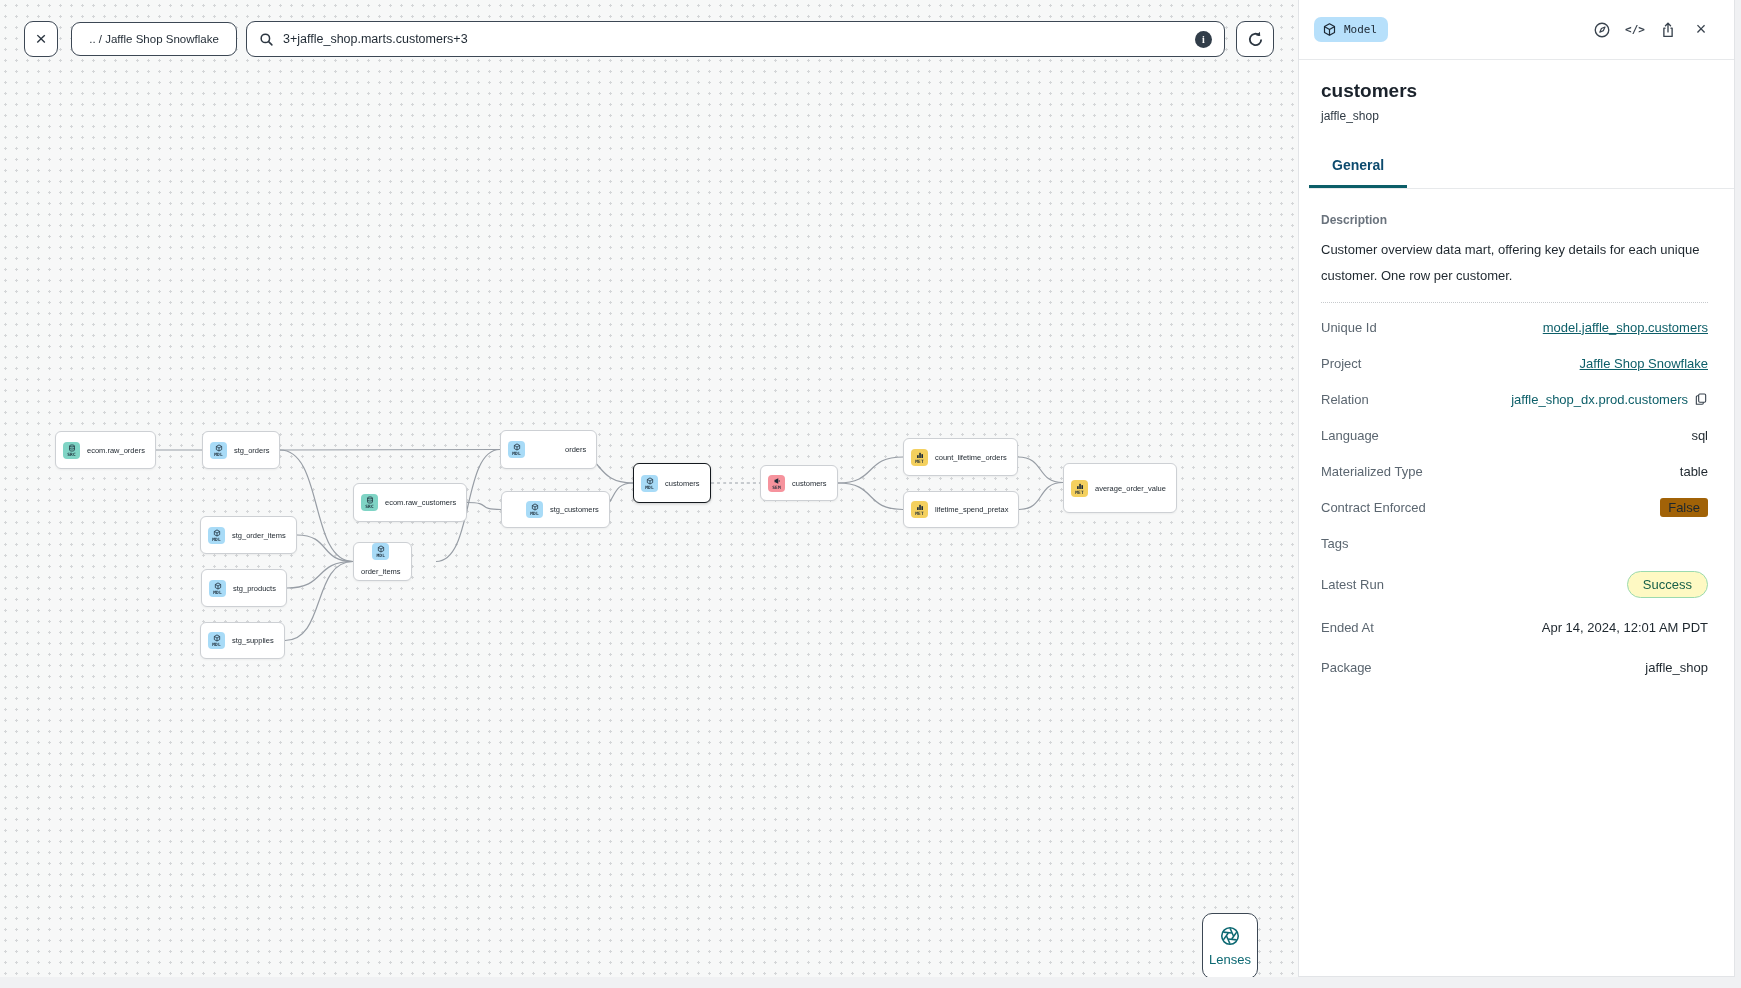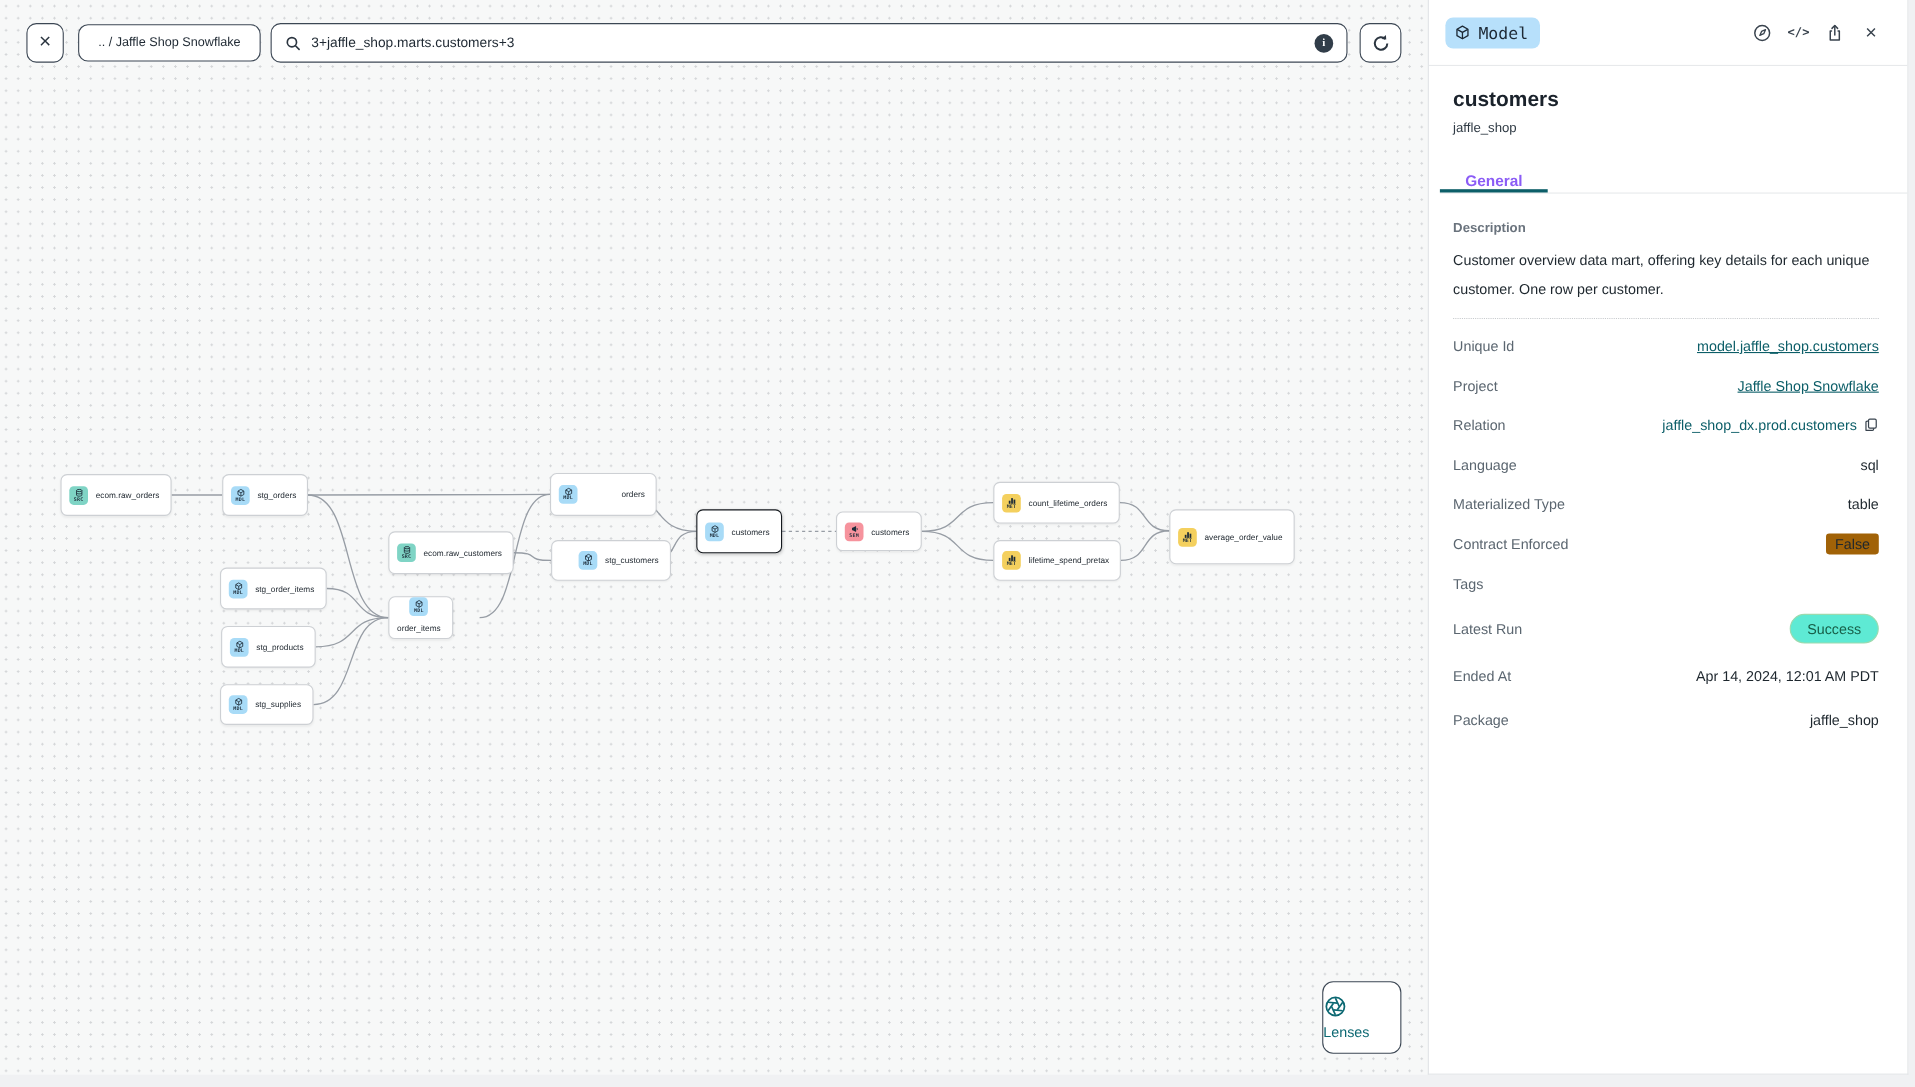--- a/index.html
+++ b/index.html
@@ -35,66 +35,66 @@
     padding:0 10px 0 7px; box-shadow:0 1px 2px rgba(0,0,0,.05);
     font-size:7.5px; color:#232b33; white-space:nowrap; cursor:pointer; }
   .node.selected { border:1.8px solid #14191e; box-shadow:0 1px 3px rgba(0,0,0,.18); }
   .node-icon { width:17px; height:17px; border-radius:4px; display:flex;
     flex-direction:column; align-items:center; justify-content:center; flex:none; }
   .node-icon svg { width:8px; height:8px; display:block; }
   .node-icon .k { font-family:"DejaVu Sans Mono",monospace; font-weight:bold;
     font-size:4.5px; line-height:5px; color:#1c2b38; letter-spacing:.2px; }
 
   
-  #lenses-btn { position:absolute; left:1202px; top:892px; width:72px; height:66px;
+  #lenses-btn { position:absolute; left:1202px; top:913px; width:56px; height:66px;
     background:#fff; border:1.5px solid #3c4754; border-radius:10px; display:flex;
-    flex-direction:column; align-items:flex-start; justify-content:center; gap:5px;
+    flex-direction:column; align-items:center; justify-content:center; gap:5px;
     cursor:pointer; }
   #lenses-btn span { color:#0c6872; font-size:13px; }
 
   
   #panel { position:absolute; left:1298px; top:0; width:437px; height:977px;
     background:#fff; border-left:1px solid #e2e4e7; border-right:1px solid #e2e4e7;
     border-bottom:1px solid #e2e4e7; }
   #panel-header { height:60px; display:flex; align-items:center;
     padding:0 24px 0 15px; border-bottom:1px solid #e7e9eb; }
   #model-badge { display:flex; align-items:center; gap:7px; background:#b7e0fb;
     border-radius:7px; padding:5px 11px 5px 8px;
-    font-family:"DejaVu Sans Mono",monospace; font-size:15px; color:#1d2935; }
+    font-family:"DejaVu Sans Mono",monospace; font-size:11px; color:#1d2935; }
   #header-icons { margin-left:auto; display:flex; align-items:center; gap:15px;
     color:#39434e; }
   #header-icons .hic { width:18px; height:18px; display:flex; align-items:center;
     justify-content:center; cursor:pointer; }
   #code-icon { font-family:"DejaVu Sans Mono",monospace; font-size:11px; font-weight:bold; }
   #panel-close { font-size:18px; color:#39434e; }
 
   #panel-body { padding:0 26px 0 22px; }
   #model-title { margin-top:20px; font-size:19px; font-weight:bold; color:#1a222b; }
   #model-subtitle { margin-top:7px; font-size:12px; color:#2f3a44; }
   #tabs-row { margin-top:33px; border-bottom:1px solid #e7e9eb;
     margin-left:-12px; margin-right:-26px; }
-  .tab { display:inline-block; padding:0 23px 0; font-size:14px; font-weight:bold;
-    color:#8b5cf6; border-bottom:3px solid #0c5e68; cursor:pointer; }
+  .tab { display:inline-block; padding:0 23px 12px; font-size:14px; font-weight:bold;
+    color:#0c4a6e; border-bottom:3px solid #0c5e68; cursor:pointer; }
 
   #desc-heading { margin-top:24px; font-size:12px; font-weight:bold; color:#6a737d; }
   #desc-text { margin-top:10px; font-size:13px; line-height:26px; color:#1e272e;
     max-width:392px; }
   #dotted-divider { border-bottom:1px dotted #c7cacd; margin-top:13px; }
 
   #fields { margin-top:6px; }
   .frow { display:flex; align-items:center; justify-content:space-between; height:36px; }
   .frow.tall { height:46px; }
   .frow.loose { height:40px; }
   .flabel { font-size:13px; color:#5b6670;text-align:center; }
   .fvalue { font-size:13px; color:#1e272e; display:flex; align-items:center; gap:6px; }
   .flink { color:#0c5e68; text-decoration:underline; cursor:pointer; }
   .frel { color:#0c5e68; }
   .copy-btn { display:flex; cursor:pointer; color:#39434e; }
   .badge-gray { background:#a16207; border-radius:3px; padding:2px 8px; }
-  .pill-success { background:#5eead4; border:1px solid #9bdaae; color:#186049;
+  .pill-success { background:#fef9c3; border:1px solid #9bdaae; color:#186049;
     border-radius:15px; padding:5px 15px; font-size:13px; }
 </style>
 </head>
 <body>
 
 <div id="canvas">
   <svg id="edges-svg" viewBox="0 0 1298 977">
       <path d="M 156 450 C 183.6 450, 174.4 450, 202 450" fill="none" stroke="#979da5" stroke-width="1.2"></path>
       <path d="M 280 450 C 342 450, 438 449.5, 500 449.5" fill="none" stroke="#979da5" stroke-width="1.2"></path>
       <path d="M 280 450 C 323.8 450, 309.2 561.5, 353 561.5" fill="none" stroke="#979da5" stroke-width="1.2"></path>

